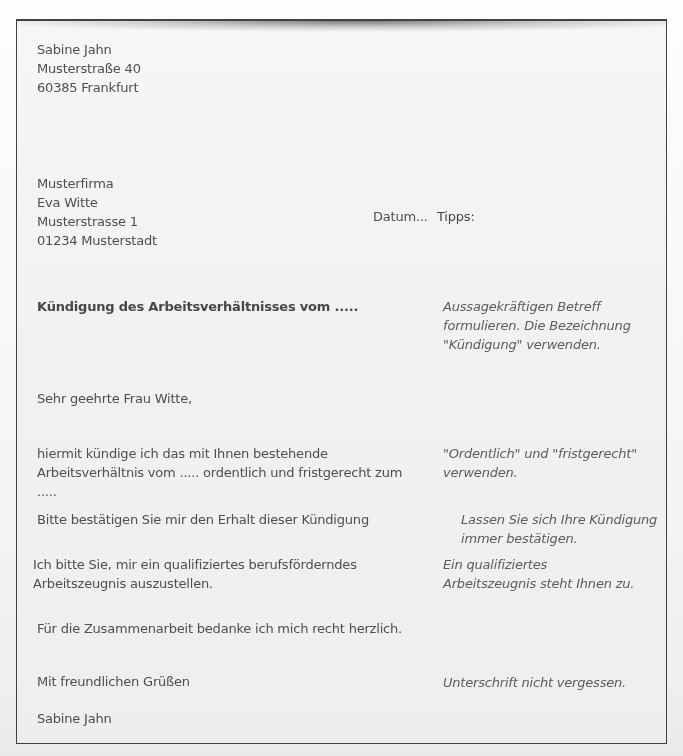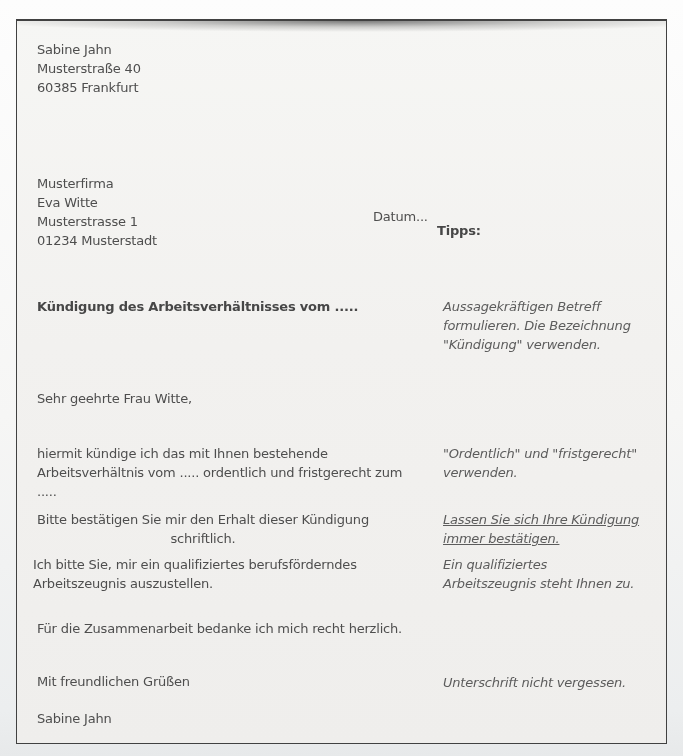--- a/index.html
+++ b/index.html
@@ -36,36 +36,36 @@
     position: absolute;
     color: #4e4e4e;
     font-size: 13px;
     line-height: 19px;
     letter-spacing: -0.2px;
   }
   .blk div { white-space: nowrap; }
   .sender    { left: 20px;  top: 19px;  }
   .recipient { left: 20px;  top: 129px; margin-top: 24px; }
   .datum     { left: 356px; top: 186px; }
-  .tipps-hdr { left: 420px; top: 200px; font-weight: bold; color: #474747; }
+  .tipps-hdr { left: 420px; top: 186px; font-weight: normal; color: #474747; }
   .subject   { left: 20px;  top: 276px; font-weight: bold; color: #474747; }
   .salutation{ left: 20px;  top: 368px; }
   .para-1    { left: 20px;  top: 423px; }
   .para-2    { left: 20px;  top: 489px; text-align: center; }
   .para-3    { left: 16px;  top: 534px; }
   .para-4    { left: 20px;  top: 598px; }
   .closing   { left: 20px;  top: 651px; }
   .signature { left: 20px;  top: 688px; }
   .tip {
     font-style: italic;
     color: #5c5c5c;
   }
   .tip-1 { left: 426px; top: 276px; }
   .tip-2 { left: 426px; top: 423px; }
-  .tip-3 { left: 426px; top: 489px; text-decoration: underline; }
+  .tip-3 { left: 444px; top: 489px; }
   .tip-4 { left: 426px; top: 534px; }
   .tip-5 { left: 426px; top: 652px; }
 </style>
 </head>
 <body>
 
 <div class="page">
   <div class="top-shadow"></div>
 
   <div class="blk sender">
@@ -101,21 +101,20 @@
       <div>.....</div>
     </div>
 
   <div class="blk tip tip-2">
       <div>"Ordentlich" und "fristgerecht"</div>
       <div>verwenden.</div>
     </div>
 
   <div class="blk para-2">
       <div>Bitte bestätigen Sie mir den Erhalt dieser Kündigung</div>
-      <div>schriftlich.</div>
     </div>
 
   <div class="blk tip tip-3">
       <div>Lassen Sie sich Ihre Kündigung</div>
       <div>immer bestätigen.</div>
     </div>
 
   <div class="blk para-3">
       <div>Ich bitte Sie, mir ein qualifiziertes berufsförderndes</div>
       <div>Arbeitszeugnis auszustellen.</div>

